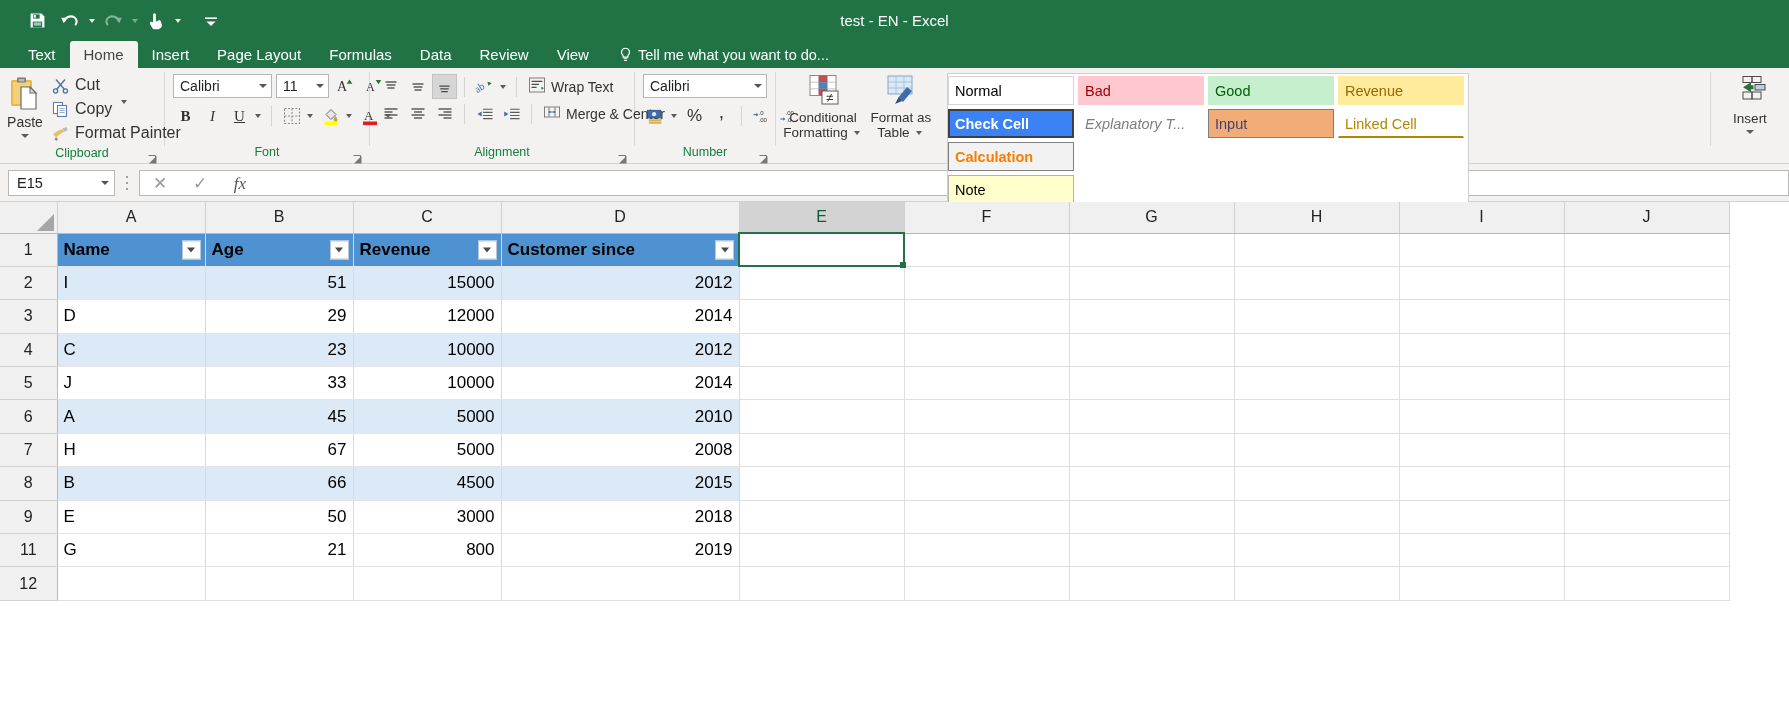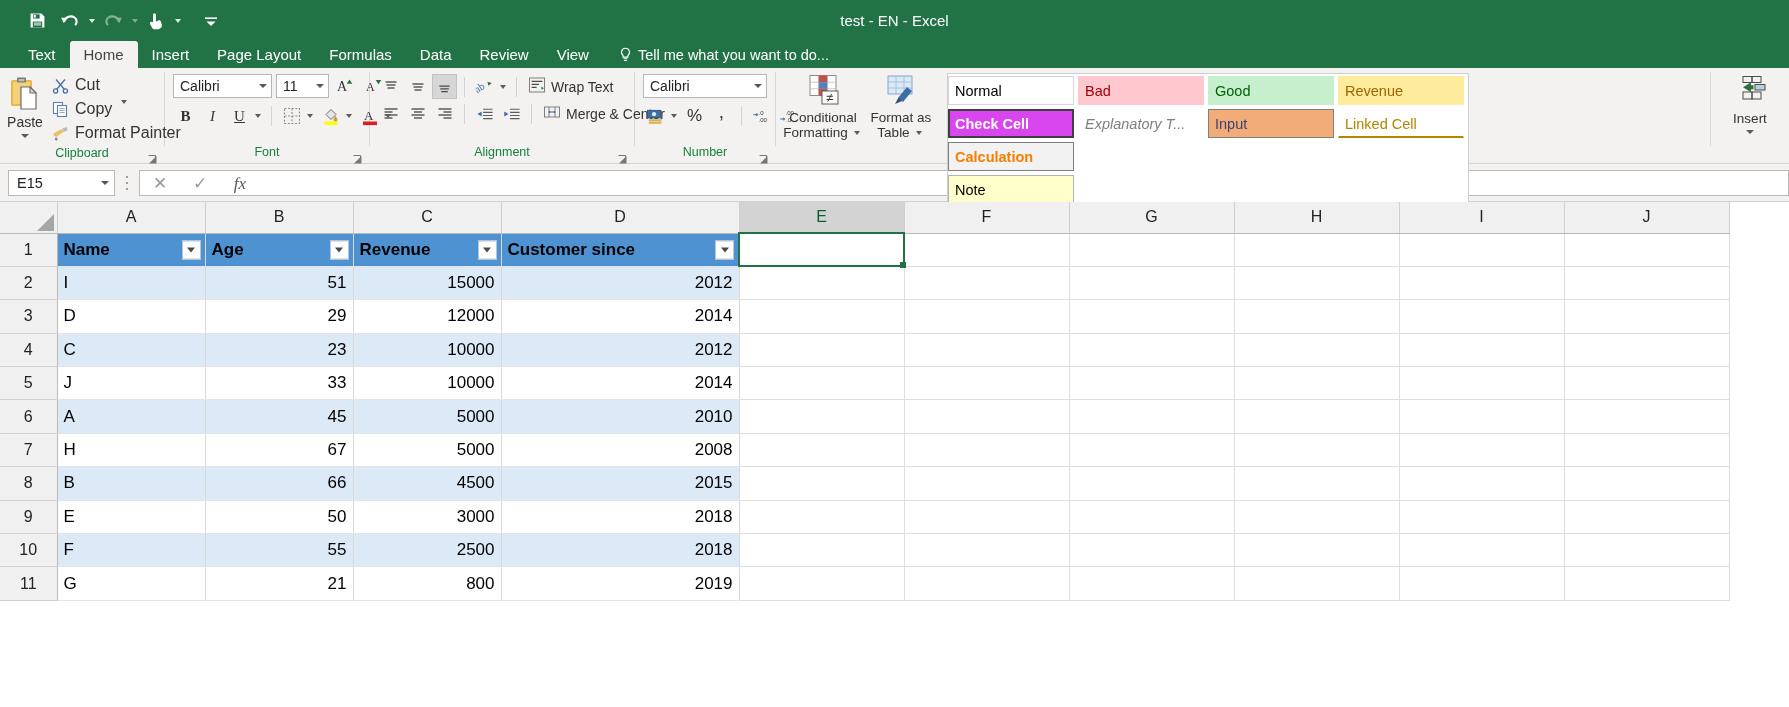--- a/index.html
+++ b/index.html
@@ -538,21 +538,21 @@
             <div class="gcell">
                 <div class="scell" id="gs1" style="background: rgb(255, 199, 206); color: rgb(156, 0, 6); border: 1px solid rgb(255, 199, 206);">Bad</div>
               </div>
             <div class="gcell">
                 <div class="scell" id="gs2" style="background: rgb(198, 239, 206); color: rgb(0, 97, 0); border: 1px solid rgb(198, 239, 206);">Good</div>
               </div>
             <div class="gcell">
                 <div class="scell" id="gs3" style="background: rgb(255, 235, 156); color: rgb(156, 101, 0); border: 1px solid rgb(255, 235, 156);">Revenue</div>
               </div>
             <div class="gcell">
-                <div class="scell" id="gs4" style="background: #d946ef; color: rgb(255, 255, 255); border: 1px solid rgb(63, 63, 63); font-weight: bold; outline: rgb(63, 63, 63) solid 2px; outline-offset: -2px;">Check Cell</div>
+                <div class="scell" id="gs4" style="background: #3b82f6; color: rgb(255, 255, 255); border: 1px solid rgb(63, 63, 63); font-weight: bold; outline: rgb(63, 63, 63) solid 2px; outline-offset: -2px;">Check Cell</div>
               </div>
             <div class="gcell">
                 <div class="scell" id="gs5" style="background: rgb(255, 255, 255); color: rgb(127, 127, 127); border: 1px solid rgb(255, 255, 255); font-style: italic;">Explanatory T...</div>
               </div>
             <div class="gcell">
                 <div class="scell" id="gs6" style="background: rgb(242, 172, 120); color: rgb(63, 63, 118); border: 1px solid rgb(127, 127, 127);">Input</div>
               </div>
             <div class="gcell">
                 <div class="scell" id="gs7" style="background: rgb(255, 255, 255); color: rgb(179, 134, 0); border-width: 1px 1px 2px; border-style: solid; border-color: rgb(255, 255, 255) rgb(255, 255, 255) rgb(179, 134, 0); border-image: initial;">Linked Cell</div>
               </div>
@@ -788,41 +788,41 @@
             <td class="cell white num">3000</td>
             <td class="cell white num">2018</td>
             <td class="cell empty"></td>
             <td class="cell empty"></td>
             <td class="cell empty"></td>
             <td class="cell empty"></td>
             <td class="cell empty"></td>
             <td class="cell empty"></td>
           </tr>
           <tr>
-            <th class="rowhead">10</th>
-            <td class="cell band">F</td>
-            <td class="cell band num">55</td>
-            <td class="cell band num">2500</td>
-            <td class="cell band num">2018</td>
-            <td class="cell empty"></td>
-            <td class="cell empty"></td>
-            <td class="cell empty"></td>
-            <td class="cell empty"></td>
-            <td class="cell empty"></td>
-            <td class="cell empty"></td>
-          </tr>
-          <tr>
             <th class="rowhead">11</th>
             <td class="cell white">G</td>
             <td class="cell white num">21</td>
             <td class="cell white num">800</td>
             <td class="cell white num">2019</td>
             <td class="cell empty"></td>
             <td class="cell empty"></td>
             <td class="cell empty"></td>
             <td class="cell empty"></td>
             <td class="cell empty"></td>
             <td class="cell empty"></td>
           </tr>
+          <tr>
+            <th class="rowhead">12</th>
+            <td class="cell empty"></td>
+            <td class="cell empty"></td>
+            <td class="cell empty"></td>
+            <td class="cell empty"></td>
+            <td class="cell empty"></td>
+            <td class="cell empty"></td>
+            <td class="cell empty"></td>
+            <td class="cell empty"></td>
+            <td class="cell empty"></td>
+            <td class="cell empty"></td>
+          </tr>
         </tbody>
     </table>
   </div>
 </div>
 
 </body></html>

